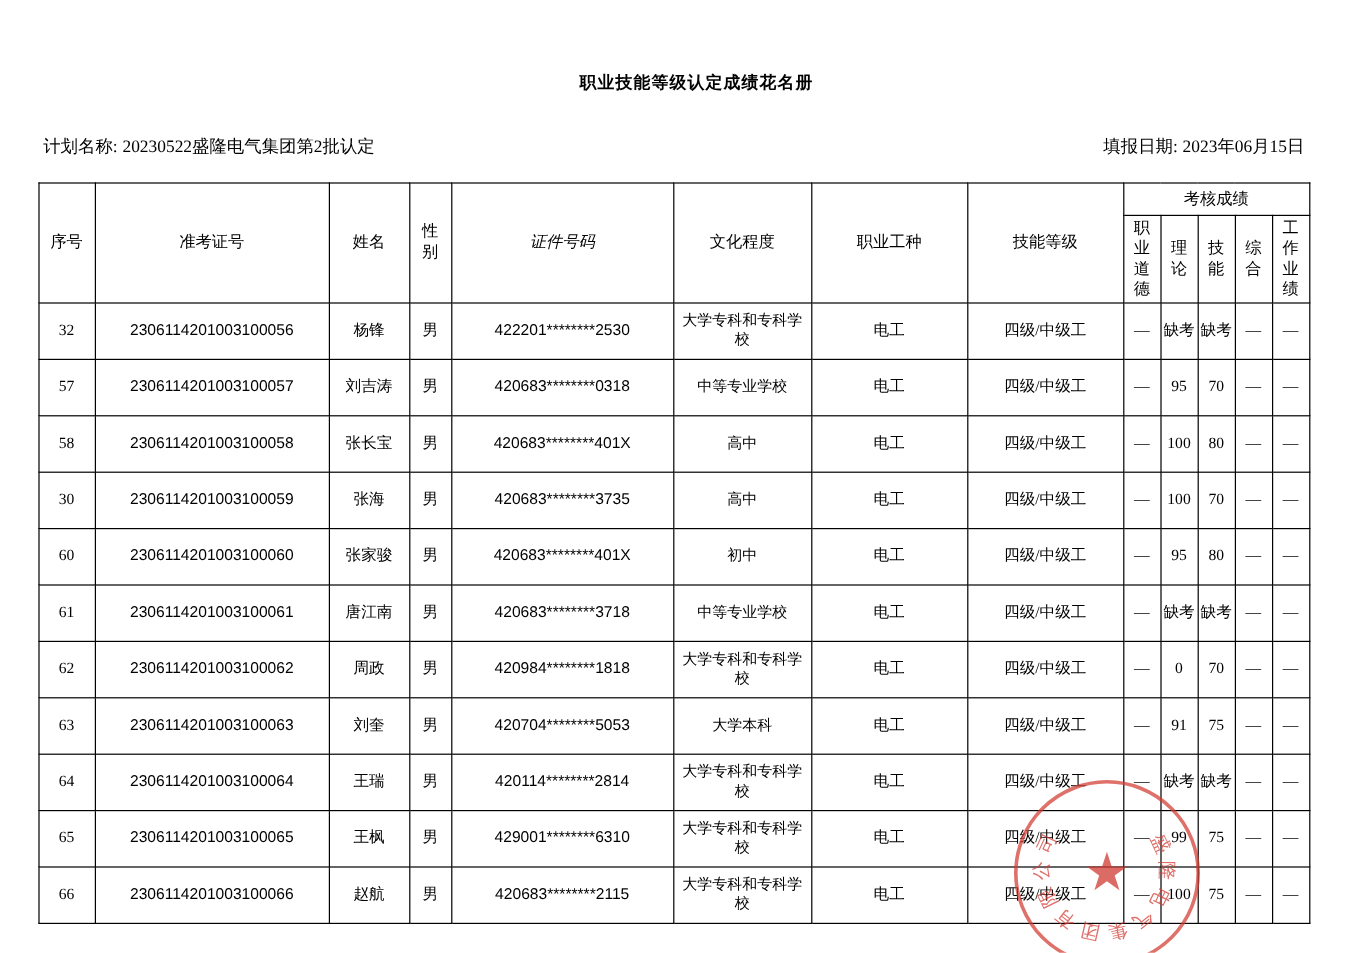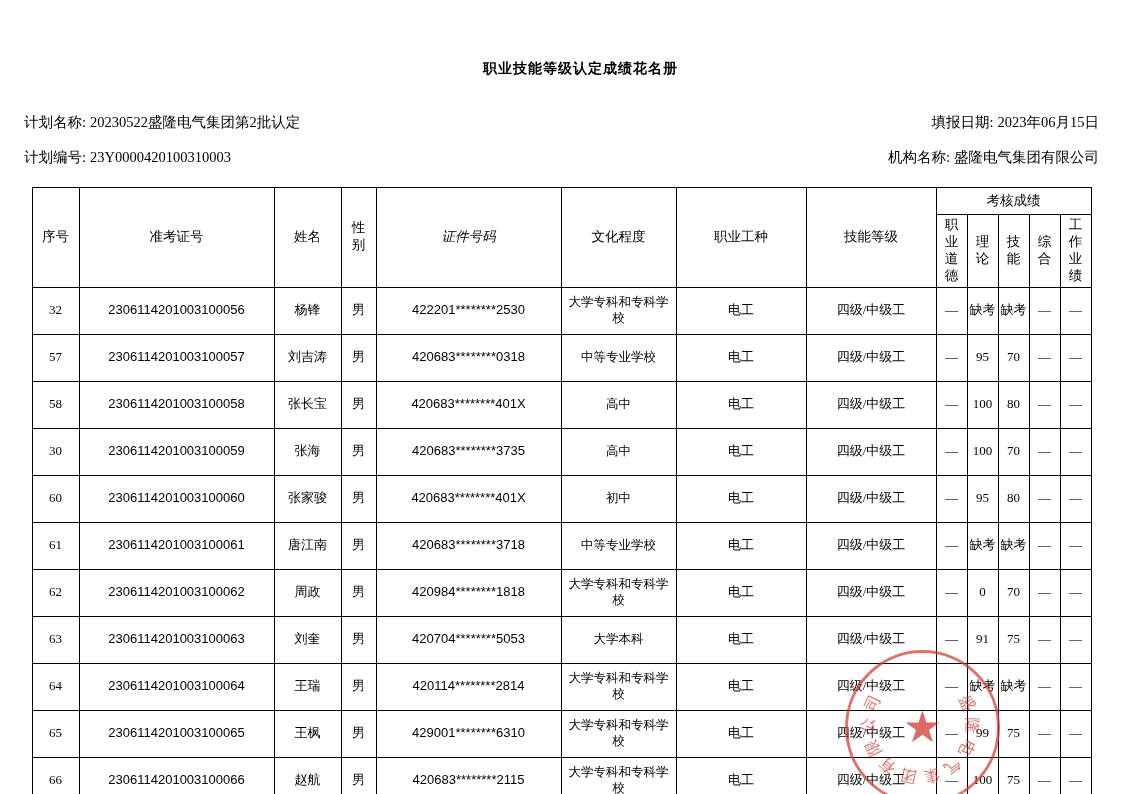--- a/index.html
+++ b/index.html
@@ -28,21 +28,21 @@
     font-weight: bold;
     letter-spacing: 1px;
     margin-top: 60px;
     font-family: "Liberation Sans", "DejaVu Sans", sans-serif;
     margin-left: 38px;
   }
   .meta-row {
     display: flex;
     justify-content: space-between;
     font-size: 14.5px;
-    padding: 0 24px;
+    padding: 0 36px;
     box-sizing: border-box;
   }
   .meta-row.first { margin-top: 35px; }
   .meta-row.second { margin-top: 16px; }
   .meta-left, .meta-right { white-space: nowrap; }
   .meta-label { letter-spacing: 0px; }
   .meta-value { margin-left: 4px; }
 
   table.roster {
     border-collapse: collapse;
@@ -131,28 +131,20 @@
 
   <div class="meta-row first">
     <div class="meta-left">
       <span class="meta-label">计划名称:</span><span class="meta-value">20230522盛隆电气集团第2批认定</span>
     </div>
     <div class="meta-right">
       <span class="meta-label">填报日期:</span><span class="meta-value">2023年06月15日</span>
     </div>
   </div>
 
-  <div class="meta-row second">
-    <div class="meta-left">
-      <span class="meta-label">计划编号:</span><span class="meta-value">23Y0000420100310003</span>
-    </div>
-    <div class="meta-right">
-      <span class="meta-label">机构名称:</span><span class="meta-value">盛隆电气集团有限公司</span>
-    </div>
-  </div>
 
   <table class="roster">
     <thead>
       <tr>
         <th class="num-col" rowspan="2">序号</th>
         <th class="ticket-col" rowspan="2">准考证号</th>
         <th class="name-col" rowspan="2">姓名</th>
         <th class="sex-col vert-2" rowspan="2">性<br>别</th>
         <th class="id-col" rowspan="2">证件号码</th>
         <th class="edu-col" rowspan="2">文化程度</th>

